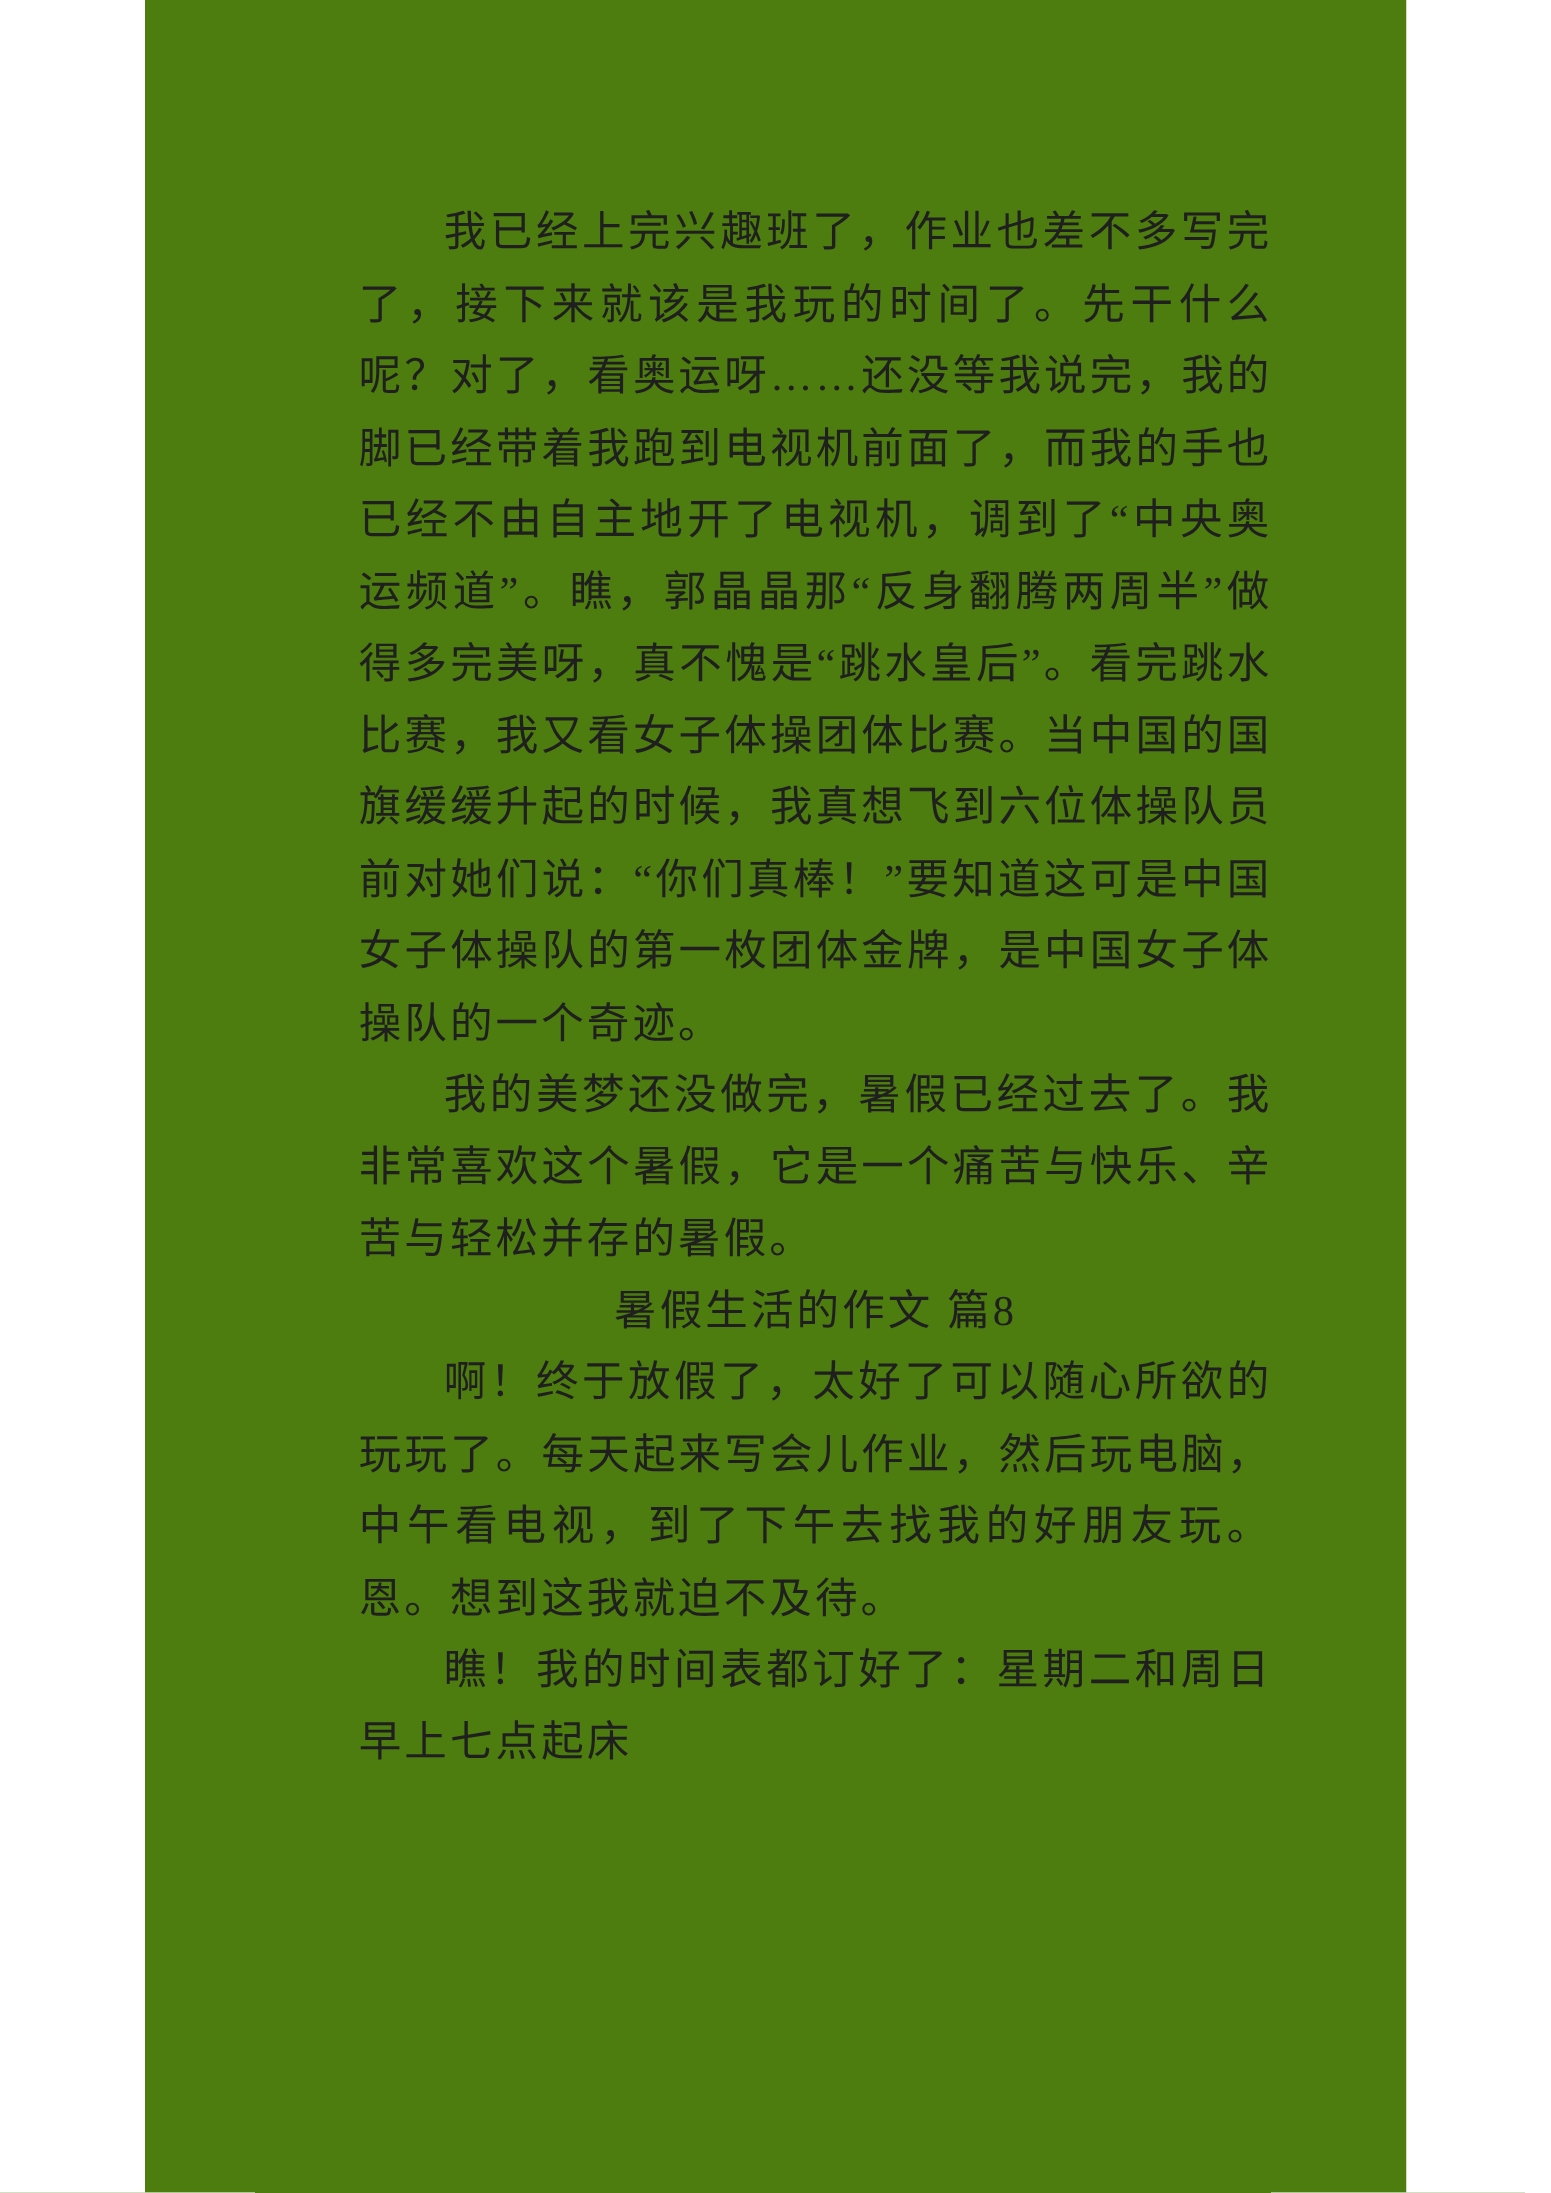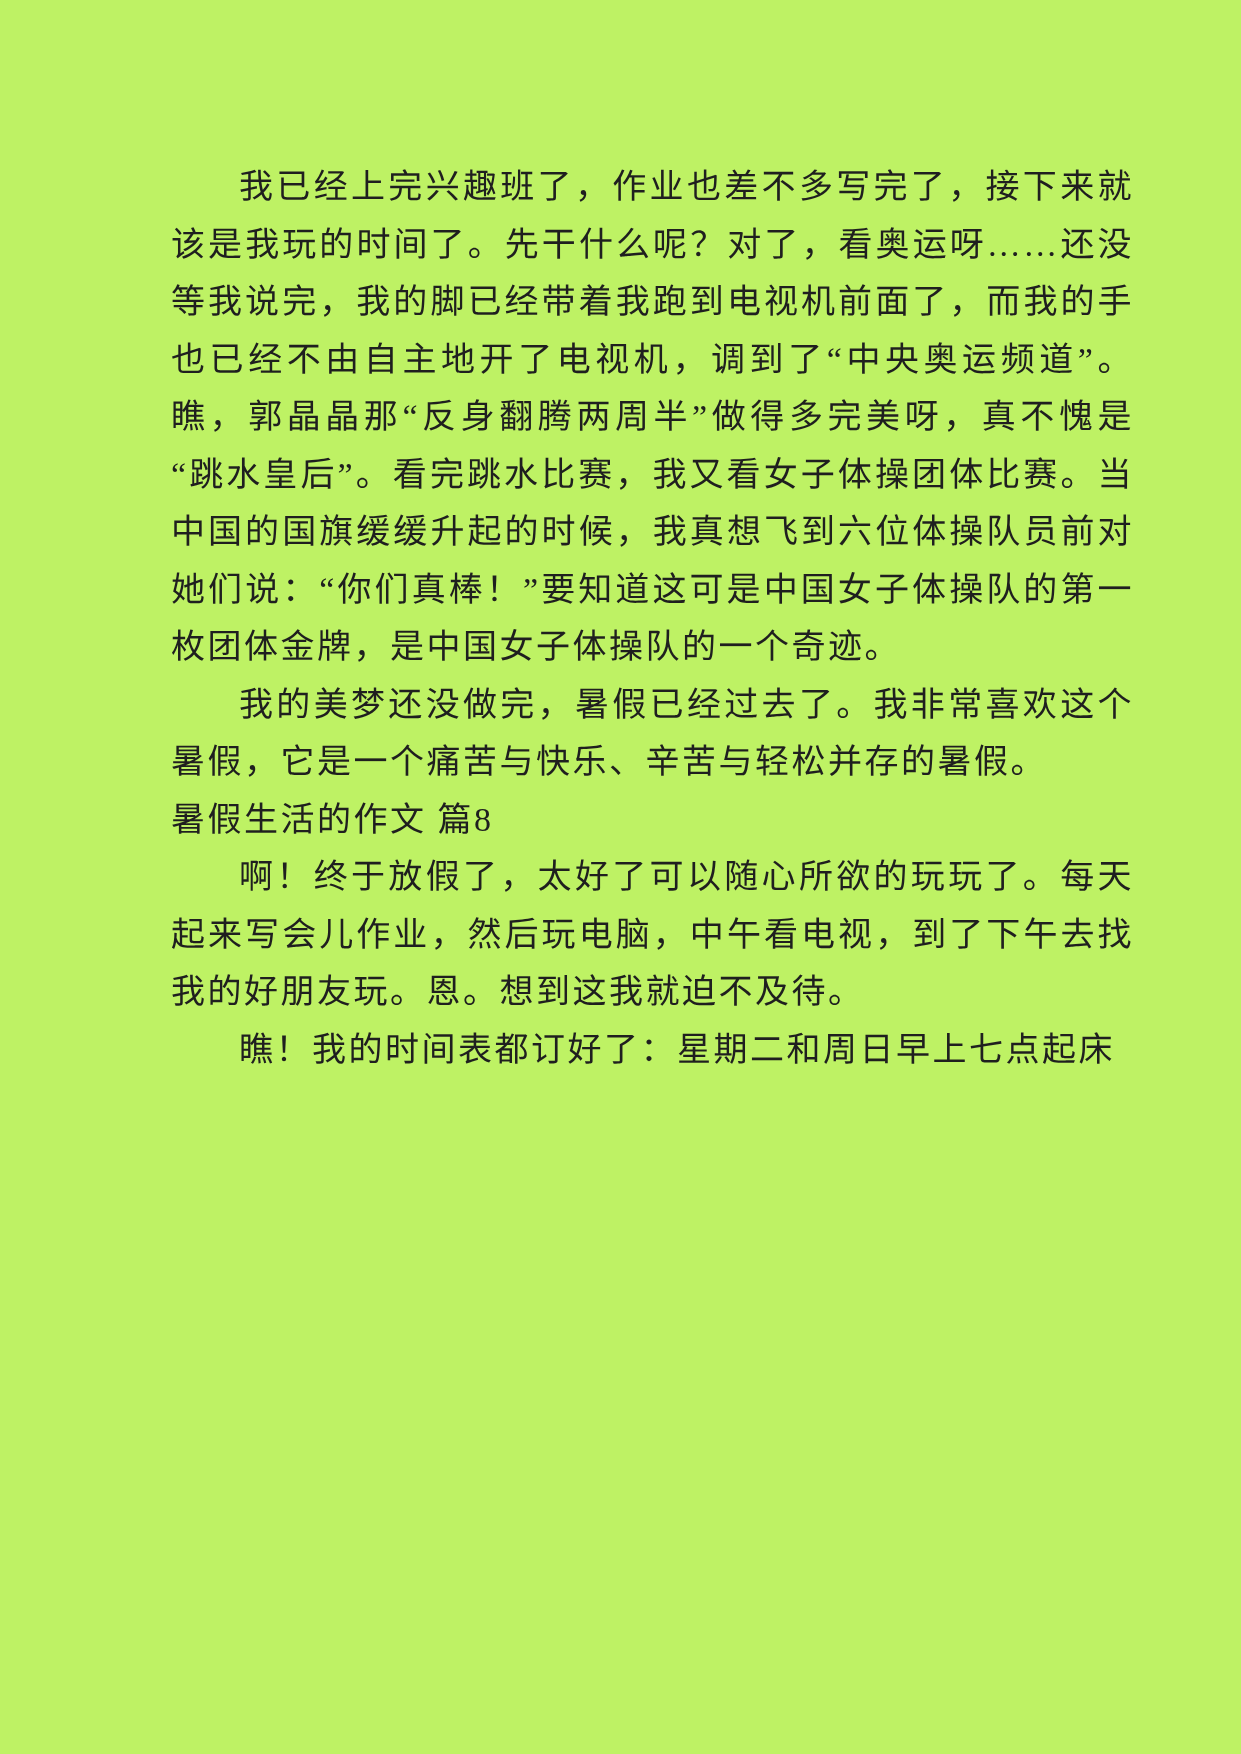--- a/index.html
+++ b/index.html
@@ -2,24 +2,24 @@
 <html lang="zh-CN"><head>
 <meta charset="utf-8">
 <style>
   html, body {
     margin: 0;
     padding: 0;
     background: #ffffff;
   }
   .page {
     position: relative;
-    width: 1241px;
+    width: 1009px;
     height: 1754px;
     margin: 0 auto;
-    background: #bef264;
+    background: #4d7c0f;
     overflow: hidden;
     box-sizing: border-box;
     padding: 158px 107px 0 171px;
   }
   .doc {
     font-family: "Liberation Serif", "DejaVu Serif", serif;
     color: #1f1f1f;
     font-size: 34px;
     line-height: 57.5px;
     letter-spacing: 2.5px;
@@ -30,21 +30,21 @@
     padding: 0;
     font-weight: normal;
   }
   .doc p.body-para {
     text-indent: 2em;
   }
   .doc h2.section-heading {
     font-size: 34px;
     line-height: 57.5px;
     text-indent: 0;
-    text-align: left;
+    text-align: center;
     font-weight: normal;
   }
 </style>
 </head>
 <body>
 
 <div class="page">
   <div class="doc">
     <p class="body-para">我已经上完兴趣班了，作业也差不多写完了，接下来就该是我玩的时间了。先干什么呢？对了，看奥运呀……还没等我说完，我的脚已经带着我跑到电视机前面了，而我的手也已经不由自主地开了电视机，调到了“中央奥运频道”。瞧，郭晶晶那“反身翻腾两周半”做得多完美呀，真不愧是“跳水皇后”。看完跳水比赛，我又看女子体操团体比赛。当中国的国旗缓缓升起的时候，我真想飞到六位体操队员前对她们说：“你们真棒！”要知道这可是中国女子体操队的第一枚团体金牌，是中国女子体操队的一个奇迹。</p>
     <p class="body-para">我的美梦还没做完，暑假已经过去了。我非常喜欢这个暑假，它是一个痛苦与快乐、辛苦与轻松并存的暑假。</p>

